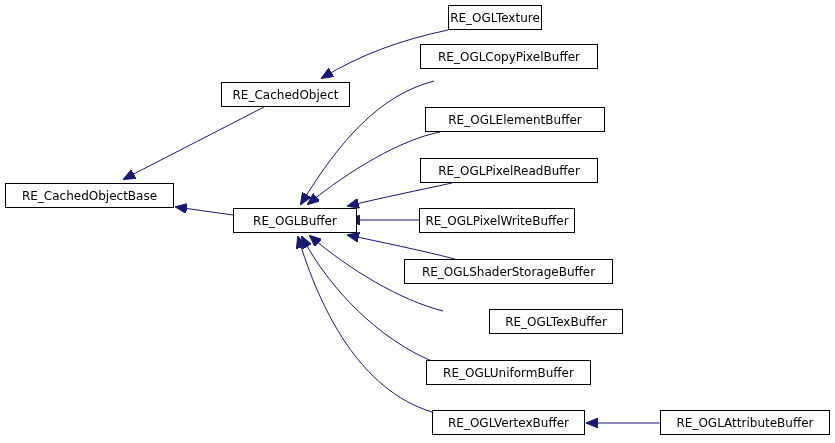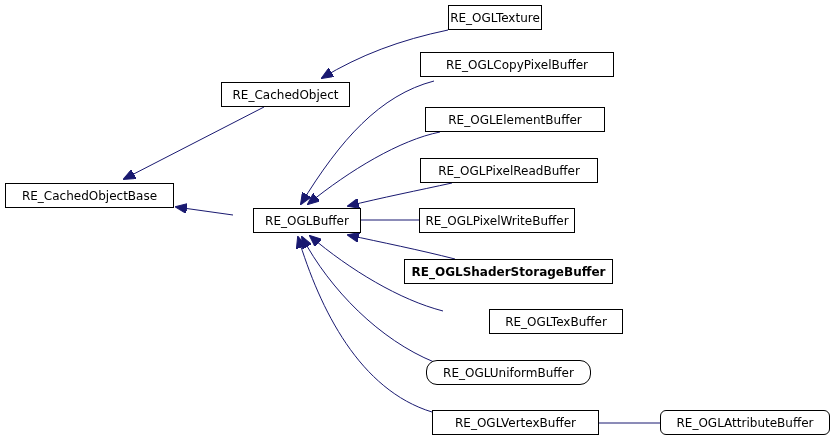--- a/index.html
+++ b/index.html
@@ -39,42 +39,42 @@
 
 <div class="node" style="left:5px;top:183px;width:169px;">
     <span>RE_CachedObjectBase</span>
   </div>
 <div class="node" style="left:221px;top:82px;width:129px;">
     <span>RE_CachedObject</span>
   </div>
 <div class="node" style="left:448px;top:5px;width:94px;">
     <span>RE_OGLTexture</span>
   </div>
-<div class="node" style="left:233px;top:208px;width:108px;margin-left:20px;">
+<div class="node" style="left:233px;top:208px;width:124px;">
     <span>RE_OGLBuffer</span>
   </div>
-<div class="node" style="left:420px;top:52px;width:194px;">
+<div class="node" style="left:420px;top:44px;width:178px;">
     <span>RE_OGLCopyPixelBuffer</span>
   </div>
 <div class="node" style="left:425px;top:107px;width:180px;">
     <span>RE_OGLElementBuffer</span>
   </div>
 <div class="node" style="left:420px;top:158px;width:178px;">
     <span>RE_OGLPixelReadBuffer</span>
   </div>
 <div class="node" style="left:419px;top:208px;width:156px;">
     <span>RE_OGLPixelWriteBuffer</span>
   </div>
-<div class="node" style="left:404px;top:259px;width:209px;font-weight:bold;">
+<div class="node" style="left:404px;top:259px;width:209px;">
     <span>RE_OGLShaderStorageBuffer</span>
   </div>
 <div class="node" style="left:442px;top:309px;width:134px;margin-left:47px;">
     <span>RE_OGLTexBuffer</span>
   </div>
-<div class="node" style="left:426px;top:360px;width:165px;border-radius:11px;">
+<div class="node" style="left:426px;top:360px;width:165px;">
     <span>RE_OGLUniformBuffer</span>
   </div>
-<div class="node" style="left:432px;top:410px;width:167px;">
+<div class="node" style="left:432px;top:410px;width:153px;">
     <span>RE_OGLVertexBuffer</span>
   </div>
-<div class="node" style="left:660px;top:410px;width:170px;border-radius:6px;">
+<div class="node" style="left:660px;top:410px;width:170px;">
     <span>RE_OGLAttributeBuffer</span>
   </div>
 
 </body></html>

